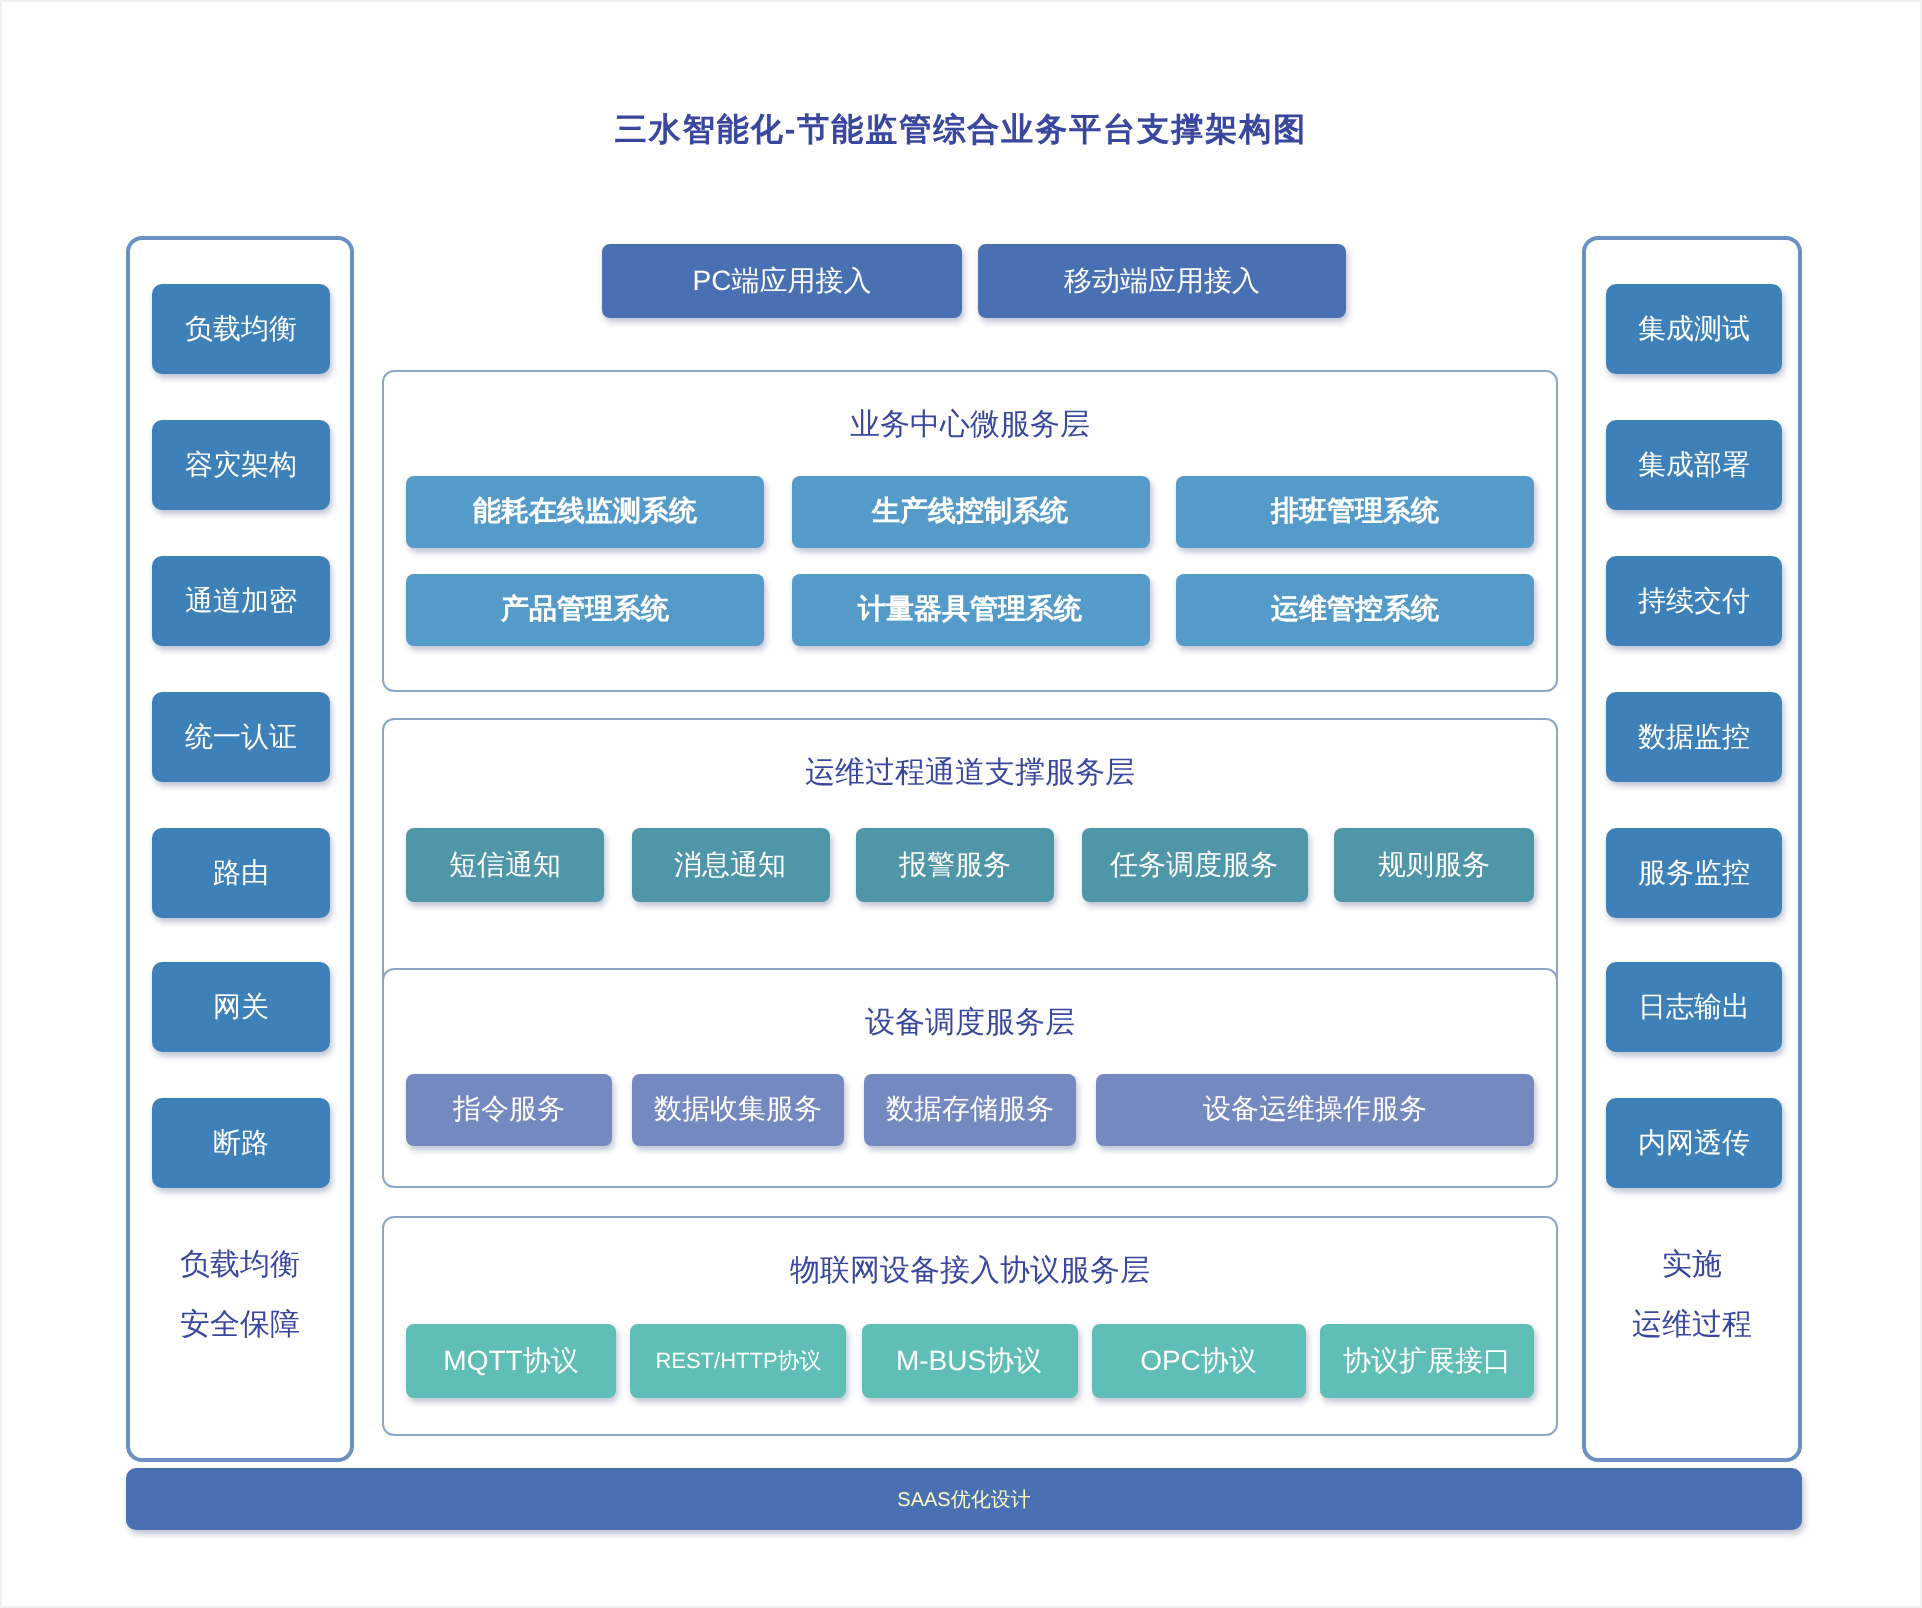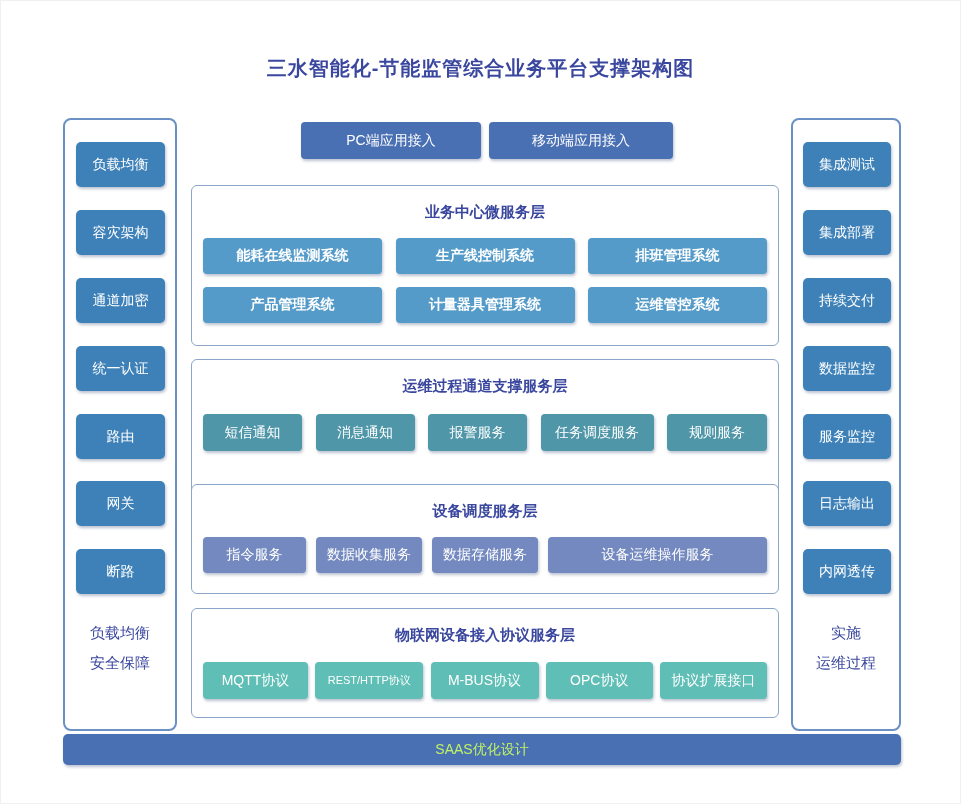--- a/index.html
+++ b/index.html
@@ -3,21 +3,21 @@
 <meta charset="utf-8">
 <style>
   html,body{margin:0;padding:0;background:#ffffff;}
   .canvas{
     position:relative;width:961px;height:804px;background:#ffffff;
     font-family:"Liberation Sans","DejaVu Sans",sans-serif;
     overflow:hidden;border:1px solid #f0f0f0;box-sizing:border-box;
   }
   .title{
     position:absolute;top:54px;left:0;width:100%;text-align:center;
-    font-size:20px;font-weight:bold;color:var(--title_text);letter-spacing:1px;
+    font-size:16px;font-weight:bold;color:var(--title_text);letter-spacing:1px;
   }
   .top-btn{
     position:absolute;top:121px;height:37px;background:var(--top_button);
     border-radius:4px;color:#fff;font-size:14px;
     display:flex;align-items:center;justify-content:center;
     box-shadow:1px 2px 3px rgba(60,80,120,.35);
   }
   .panel{
     position:absolute;top:117px;height:613px;background:#fff;
     border:2px solid var(--panel_border);border-radius:8px;box-sizing:border-box;
@@ -31,38 +31,38 @@
   .panel-footer{
     position:absolute;top:498px;left:0;width:100%;text-align:center;
     color:var(--title_text);font-size:15px;line-height:30px;
   }
   .layer{
     position:absolute;left:190px;width:588px;background:#fff;
     border:1px solid var(--layer_border);border-radius:6px;box-sizing:border-box;
   }
   .layer-title{
     position:absolute;top:17px;left:0;width:100%;text-align:center;
-    color:var(--title_text);font-size:15px;font-weight:bold;
+    color:var(--title_text);font-size:15px;
   }
   .row{
     position:absolute;left:11px;right:11px;
     display:flex;justify-content:space-between;
   }
   .box{
     border-radius:4px;color:#fff;font-size:14px;white-space:nowrap;
     display:flex;align-items:center;justify-content:center;
     box-shadow:1px 2px 3px rgba(60,80,120,.35);box-sizing:border-box;
   }
   .l1 .box{background:var(--layer1_box);font-weight:bold;}
   .l2 .box{background:var(--layer2_box);}
   .l3 .box{background:var(--layer3_box);}
   .l4 .box{background:var(--layer4_box);}
   .bottom-bar{
     position:absolute;left:62px;top:733px;width:838px;height:31px;
-    background:var(--bottom_bar);border-radius:5px;color:#bef264;font-size:14px;
+    background:var(--bottom_bar);border-radius:5px;color:#fef9c3;font-size:10px;
     display:flex;align-items:center;justify-content:center;
     box-shadow:1px 2px 3px rgba(60,80,120,.35);
   }
 </style>
 </head>
 <body>
 
 <div class="canvas">
 
   <div class="title">三水智能化-节能监管综合业务平台支撑架构图</div>

